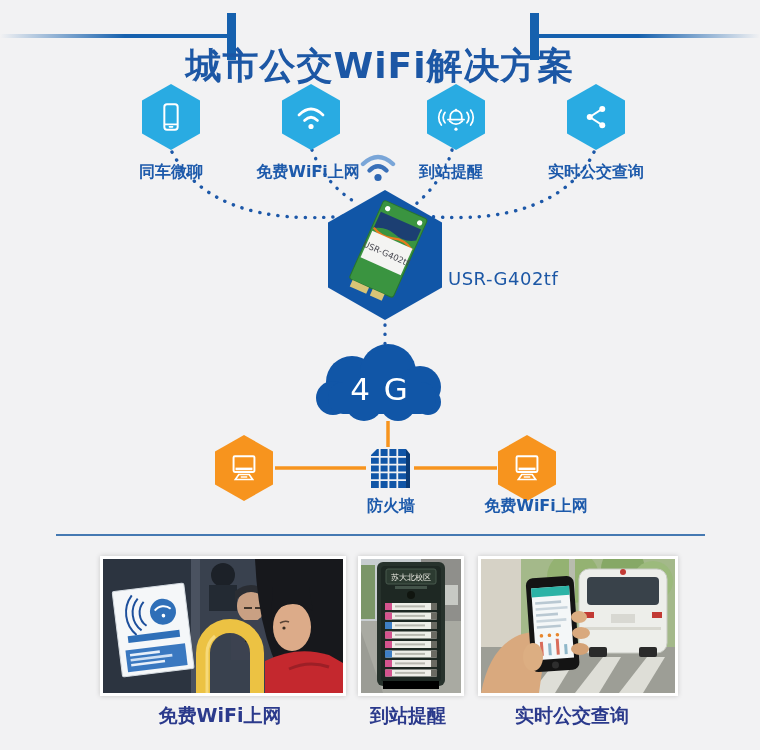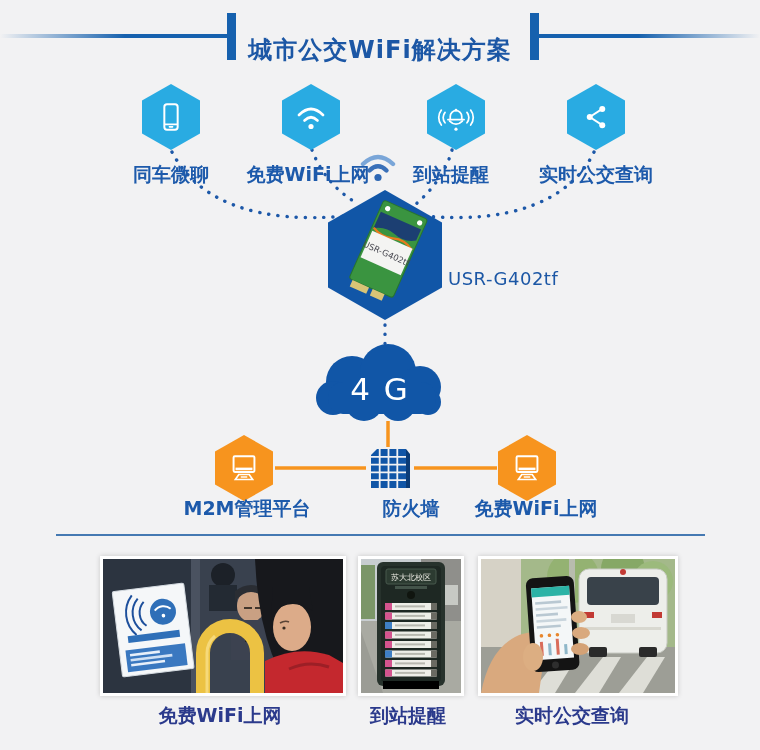--- a/index.html
+++ b/index.html
@@ -16,35 +16,35 @@
 
   
   .rule{position:absolute;top:34px;height:4px;z-index:2;}
   .rule-left{left:0;width:227px;background:linear-gradient(to right,rgba(22,97,174,0),#1661ae 55%);}
   .rule-right{left:539px;width:221px;background:linear-gradient(to left,rgba(22,97,174,0),#1661ae 55%);}
   .rule-bar{position:absolute;top:13px;width:9px;height:47px;background:#1661ae;z-index:2;}
   .bar-left{left:227px;}
   .bar-right{left:530px;}
   .page-title{
     position:absolute;left:0;right:0;top:18px;text-align:center;
-    font-size:24px;font-weight:700;color:#1c57a5;letter-spacing:1px;z-index:2;
+    font-size:36px;font-weight:700;color:#1c57a5;letter-spacing:1px;z-index:2;
   }
 
   
   .hex{
     position:absolute;display:flex;align-items:center;justify-content:center;
     clip-path:polygon(50% 0,100% 25%,100% 75%,50% 100%,0 75%,0 25%);z-index:3;
   }
   .hex-service{width:58px;height:66px;background:#29abe2;}
   .hex-platform{width:58px;height:66px;background:#f7941e;}
   .hex-device{width:114px;height:130px;background:#1156a7;}
 
   .svc-label,.plat-label{
     position:absolute;transform:translateX(-50%);white-space:nowrap;
-    font-size:19px;font-weight:700;color:#1d5aab;z-index:3;
+    font-size:16px;font-weight:700;color:#1d5aab;z-index:3;
   }
   .svc-label{top:162px;}
   .plat-label{top:496px;}
 
   .device-label{
     position:absolute;left:448px;top:268px;font-size:18px;color:#1c57a5;
     letter-spacing:.5px;z-index:3;white-space:nowrap;
   }
 
   .connectors{position:absolute;left:0;top:0;z-index:1;pointer-events:none;}
@@ -199,22 +199,21 @@
 
   <div class="hex hex-platform" style="left:498px;top:435px;">
     <svg width="32" height="30" viewBox="0 0 24 23">
       <rect x="4" y="2.5" width="16" height="12" rx="1" fill="none" stroke="#fff" stroke-width="1.5"></rect>
       <rect x="5.5" y="11.2" width="13" height="2" fill="#fff"></rect>
       <path d="M8,16.5 h8 l2.6,3.8 h-13.2 z" fill="none" stroke="#fff" stroke-width="1.3"></path>
       <line x1="9.5" y1="18.4" x2="14.5" y2="18.4" stroke="#fff" stroke-width="1"></line>
     </svg>
   </div>
 
-  <div class="plat-label" style="left:247px;">M2M管理平台</div>
-  <div class="plat-label" style="left:411px;">防火墙</div>
+  <div class="plat-label" style="left:391px;">防火墙</div>
   <div class="plat-label" style="left:536px;">免费WiFi上网</div>
 
   <div class="separator"></div>
 
   <figure class="photo" style="left:100px;width:246px;height:140px;margin:0;">
     <svg width="240" height="134" viewBox="0 0 240 134" preserveAspectRatio="none">
       <rect width="240" height="134" fill="#39414e"></rect>
       <rect x="0" y="0" width="96" height="134" fill="#2c3440"></rect>
       <rect x="88" y="0" width="9" height="134" fill="#4a5260"></rect>
       <circle cx="120" cy="16" r="12" fill="#1c2128"></circle>

